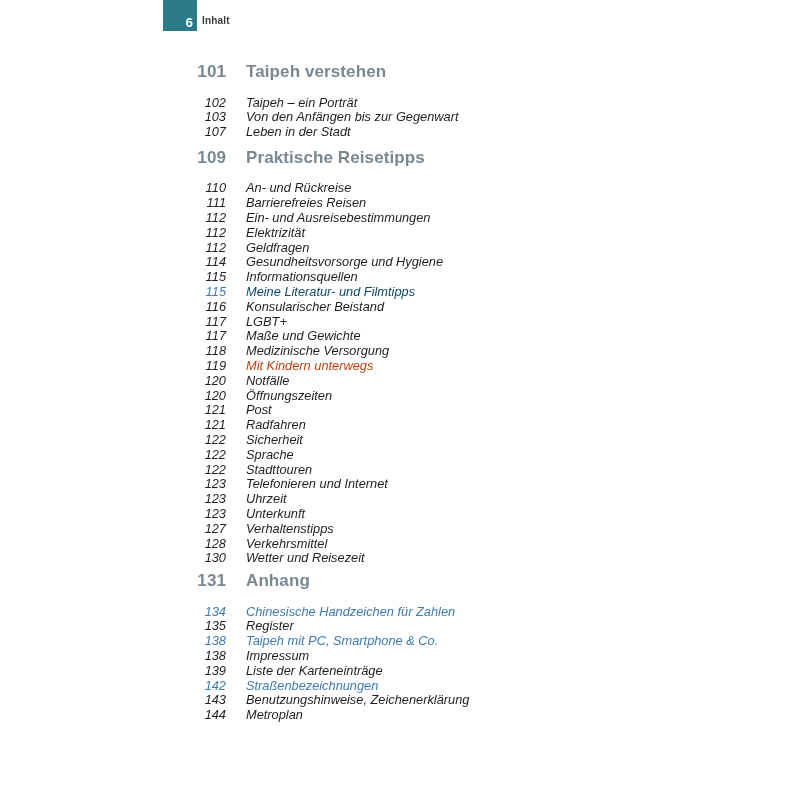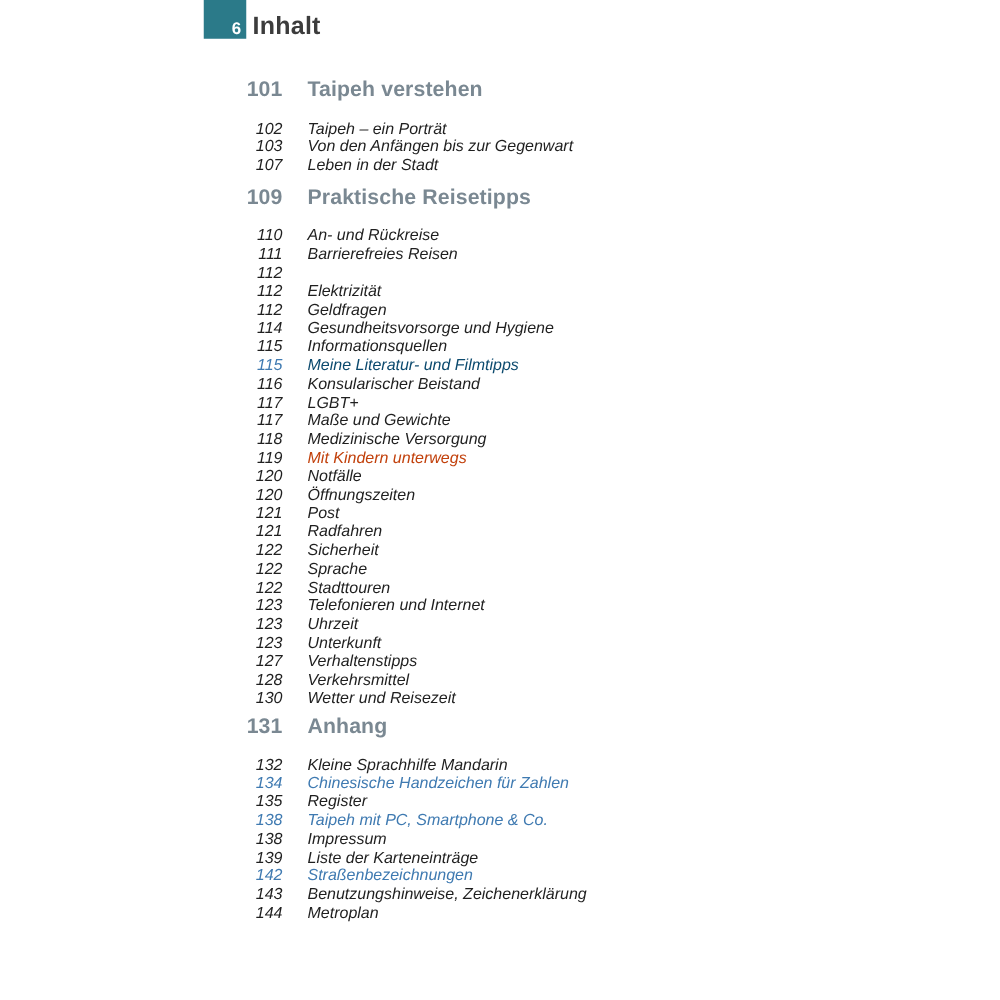--- a/index.html
+++ b/index.html
@@ -31,21 +31,21 @@
     bottom: 1px;
     color: #ffffff;
     font-size: 13.5px;
     font-weight: bold;
     line-height: 15px;
   }
   .header-title {
     position: absolute;
     left: 202px;
     top: 12px;
-    font-size: 20px;
+    font-size: 10px;
     font-weight: bold;
     line-height: 18px;
     letter-spacing: 0.2px;
   }
   
   .toc {
     position: absolute;
     left: 163px;
     top: 62px;
     width: 470px;
@@ -120,20 +120,21 @@
         <div class="row entry">
           <div class="num" style="color: rgb(31, 31, 31);">110</div>
           <div class="title" style="color: rgb(31, 31, 31);">An- und Rückreise</div>
         </div>
         <div class="row entry">
           <div class="num" style="color: rgb(31, 31, 31);">111</div>
           <div class="title" style="color: rgb(31, 31, 31);">Barrierefreies Reisen</div>
         </div>
         <div class="row entry">
           <div class="num" style="color: rgb(31, 31, 31);">112</div>
+          <div class="title" style="color: rgb(31, 31, 31);">Ein- und Ausreisebestimmungen</div>
         </div>
         <div class="row entry">
           <div class="num" style="color: rgb(31, 31, 31);">112</div>
           <div class="title" style="color: rgb(31, 31, 31);">Elektrizität</div>
         </div>
         <div class="row entry">
           <div class="num" style="color: rgb(31, 31, 31);">112</div>
           <div class="title" style="color: rgb(31, 31, 31);">Geldfragen</div>
         </div>
         <div class="row entry">
@@ -219,24 +220,20 @@
         <div class="row entry">
           <div class="num" style="color: rgb(31, 31, 31);">130</div>
           <div class="title" style="color: rgb(31, 31, 31);">Wetter und Reisezeit</div>
         </div>
       </div>
       <div class="section s2">
         <div class="row head">
           <div class="num" style="color: rgb(122, 136, 146);">131</div>
           <div class="title" style="color: rgb(122, 136, 146);">Anhang</div>
         </div>
-        <div class="row entry">
-          <div class="num" style="color: rgb(31, 31, 31);">132</div>
-          <div class="title" style="color: rgb(31, 31, 31);">Kleine Sprachhilfe Mandarin</div>
-        </div>
         <div class="row entry hl">
           <div class="num" style="color: rgb(63, 122, 177);">134</div>
           <div class="title" style="color: rgb(63, 122, 177);">Chinesische Handzeichen für Zahlen</div>
         </div>
         <div class="row entry">
           <div class="num" style="color: rgb(31, 31, 31);">135</div>
           <div class="title" style="color: rgb(31, 31, 31);">Register</div>
         </div>
         <div class="row entry hl">
           <div class="num" style="color: rgb(63, 122, 177);">138</div>

